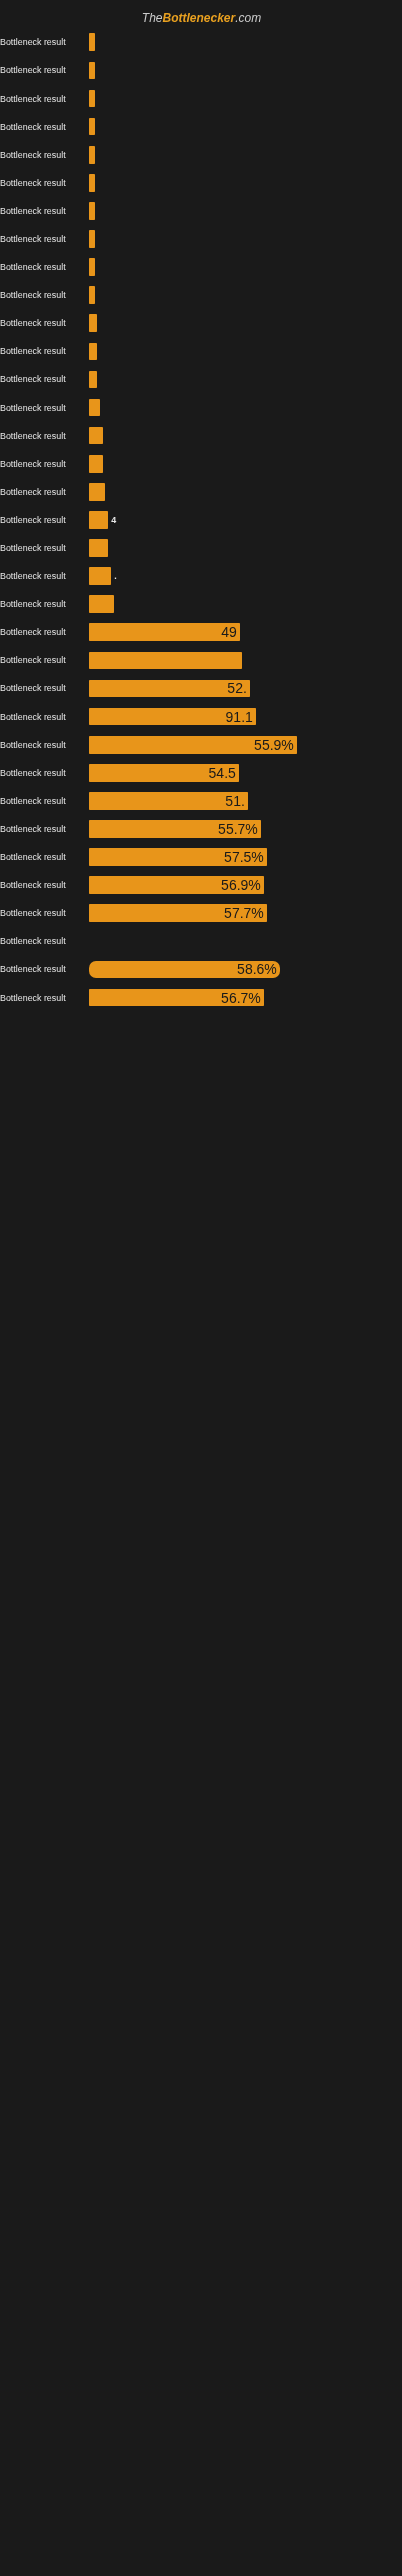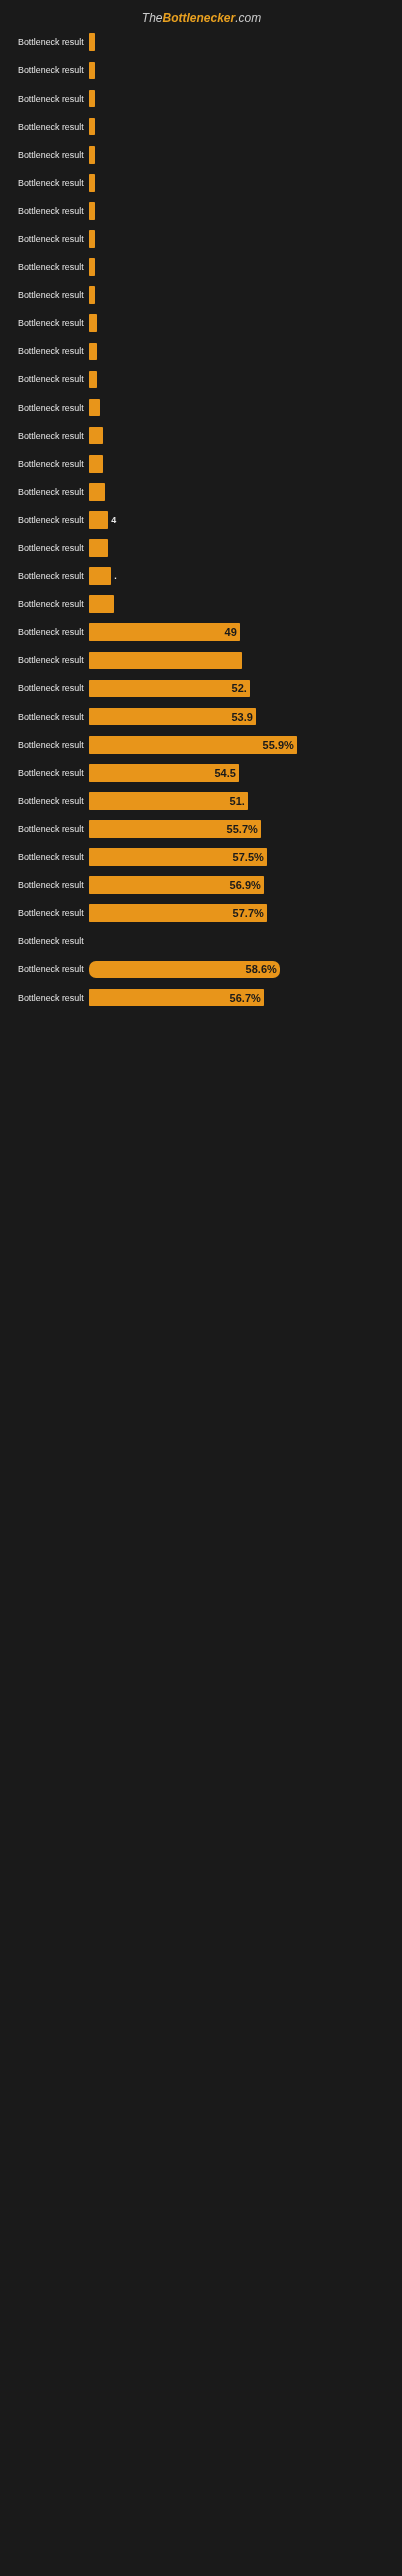--- a/index.html
+++ b/index.html
@@ -31,43 +31,43 @@
       display: flex;
       align-items: center;
       margin-bottom: 0.8px;
       height: 22.5px;
     }
     .bar-label {
       color: #e8e8e8;
       font-size: 8.9px;
       width: 89px;
       min-width: 89px;
-      padding-left: 18px;
+      padding-left: 0;
       white-space: nowrap;
     }
     .bar-track {
       flex: 1;
       height: 17.7px;
       display: flex;
       align-items: center;
       position: relative;
     }
     .bar-fill {
       height: 100%;
       background: #e8951a;
       display: flex;
       align-items: center;
       justify-content: flex-end;
       padding-right: 3.2px;
       border-radius: 0.8px;
     }
     .bar-value {
       color: #1a1a1a;
-      font-size: 11px;
-      font-weight: bold;
+      font-size: 14px;
+      font-weight: normal;
       white-space: nowrap;
     }
     .bar-value-outside {
       color: #e8e8e8;
       font-size: 8.9px;
       font-weight: bold;
       margin-left: 3.2px;
       white-space: nowrap;
     }
     .spacer {
@@ -255,21 +255,21 @@
         <div class="bar-fill" style="width: 161px;">
           <span class="bar-value">52.</span>
         </div>
       </div>
     </div>
     <div class="spacer"></div>
     <div class="bar-row">
       <div class="bar-label">Bottleneck result</div>
       <div class="bar-track">
         <div class="bar-fill" style="width: 167px;">
-          <span class="bar-value">53.9</span>
+          <span class="bar-value">91.1</span>
         </div>
       </div>
     </div>
     <div class="spacer"></div>
     <div class="bar-row">
       <div class="bar-label">Bottleneck result</div>
       <div class="bar-track">
         <div class="bar-fill" style="width: 208px;">
           <span class="bar-value">55.9%</span>
         </div>

